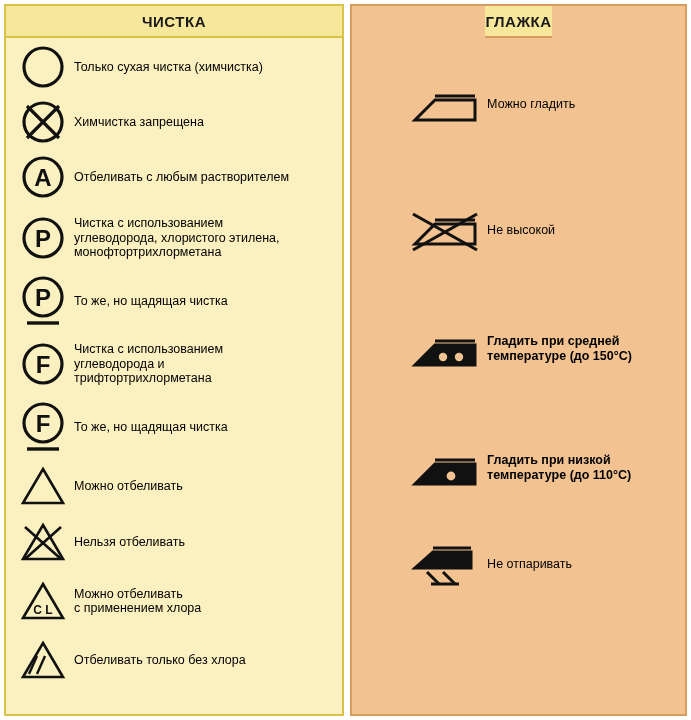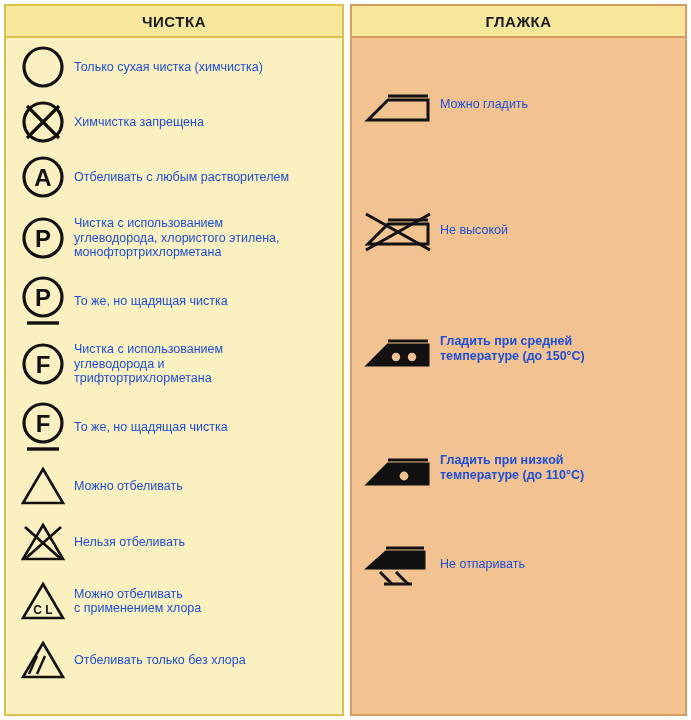--- a/index.html
+++ b/index.html
@@ -36,20 +36,21 @@
   }
   .col-left {
     width: 340px;
     background: #fbf0bf;
     border-color: #d8c24a;
   }
   .col-right {
     flex: 1;
     background: #f2c391;
     border-color: #d89c5e;
+    align-items: center;
   }
   .col-header {
     height: 32px;
     line-height: 32px;
     text-align: center;
     font-weight: bold;
     font-size: 15px;
     letter-spacing: 0.5px;
     color: #1a1a1a;
     box-sizing: border-box;
@@ -75,21 +76,21 @@
   .sym {
     width: 62px;
     min-width: 62px;
     display: flex;
     align-items: center;
     justify-content: center;
   }
   .lbl {
     font-size: 12.5px;
     line-height: 14.5px;
-    color: #1d4ed8;
+    color: #000000;
     padding-right: 6px;
   }
   .lbl-bold {
     font-weight: bold;
   }
   .left-rows .row { padding-left: 6px; }
   .right-rows .row { padding-left: 4px; }
   .right-rows .sym { width: 84px; min-width: 84px; }
   .right-rows .lbl { font-size: 12.5px; line-height: 15px; }
   svg { display: block; }

